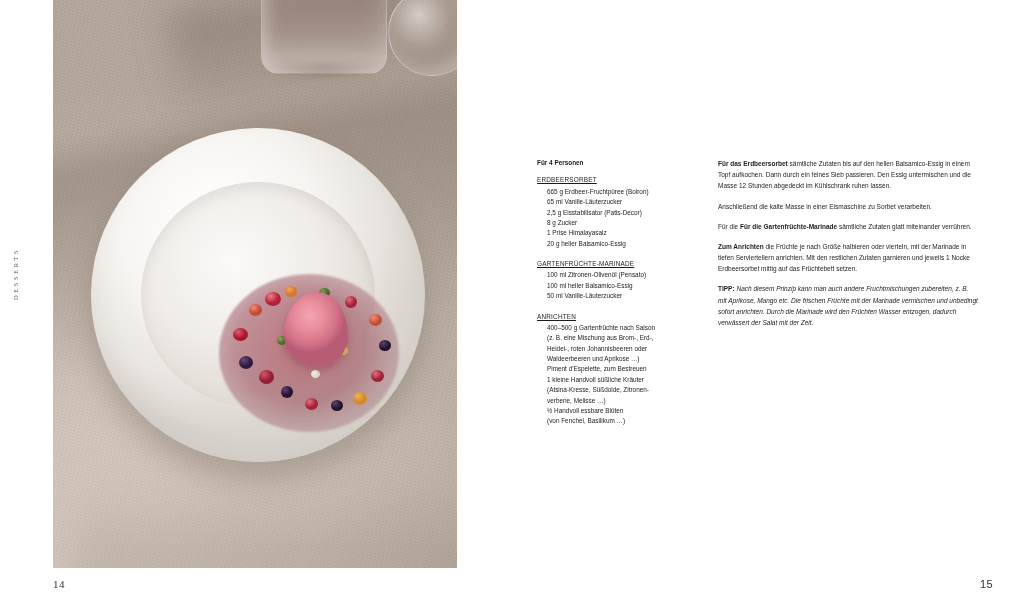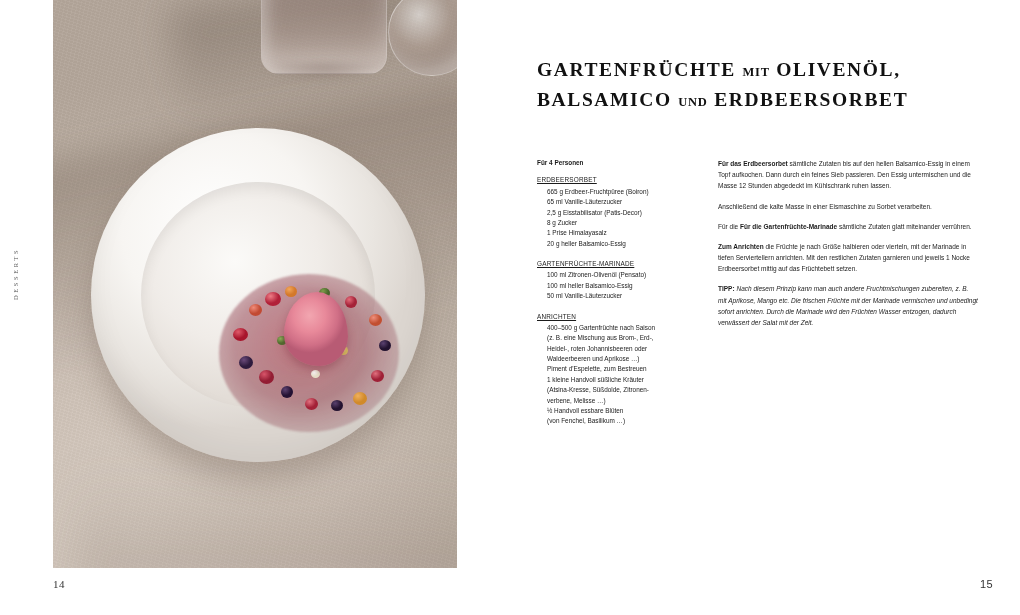--- a/index.html
+++ b/index.html
@@ -285,28 +285,20 @@
         </div>
       </div>
     </div>
 
     <div class="chapter-vert">DESSERTS</div>
     <div class="folio-left">14</div>
   </div>
 
   <div class="page-right">
 
-    <h1 class="recipe-title">
-      <span>GARTENFRÜCHTE</span>
-      <span class="small">MIT</span>
-      <span>OLIVENÖL,</span><br>
-      <span>BALSAMICO</span>
-      <span class="small">UND</span>
-      <span>ERDBEERSORBET</span>
-    </h1>
 
     <div class="col col-left">
       <div class="lead">Für 4 Personen</div>
 
       <div>
         <div class="sec-head">ERDBEERSORBET</div>
         <ul class="ing-list">
           <li>665 g Erdbeer-Fruchtpüree (Boiron)</li>
           <li>65 ml Vanille-Läuterzucker</li>
           <li>2,5 g Eisstabilisator (Patis-Decor)</li>

